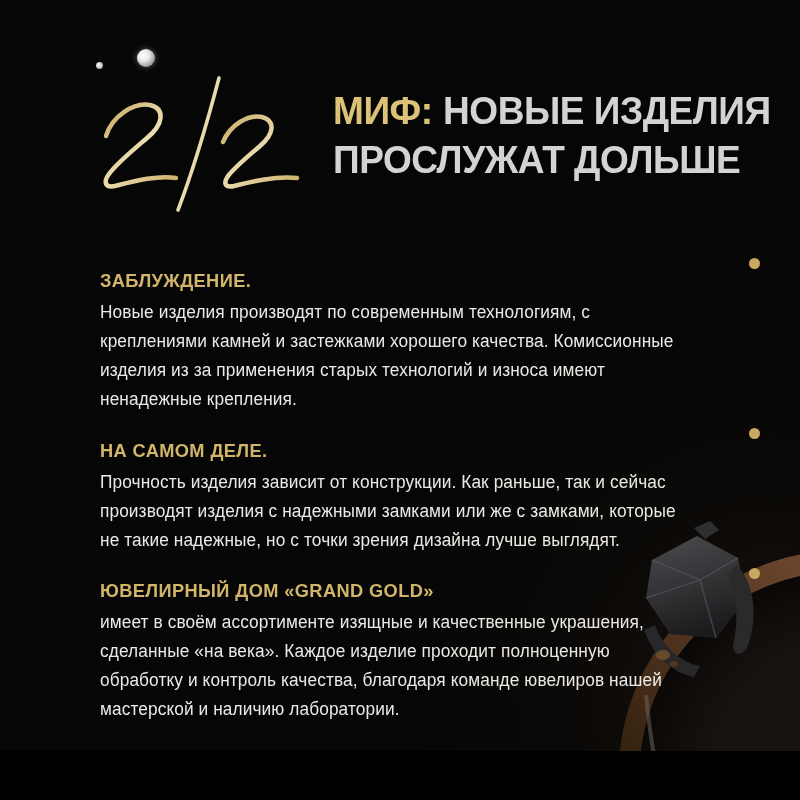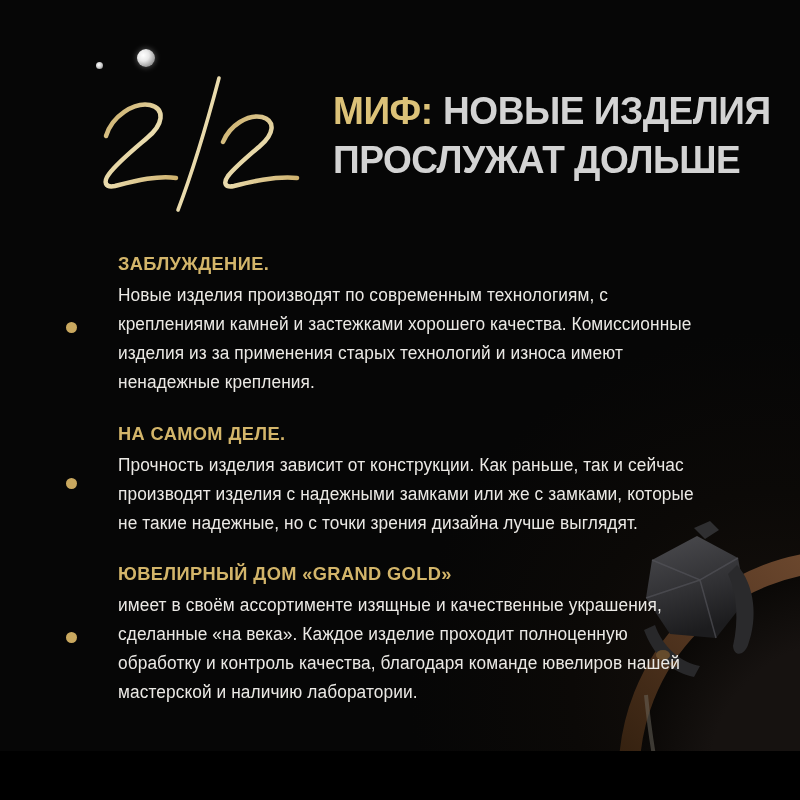--- a/index.html
+++ b/index.html
@@ -65,22 +65,23 @@
     transform-origin: 0 0;
   }
   .title .gold { color: #dcc278; margin-right: 11px; }
 
   
   .section {
     position: absolute;
     left: 60px;
     z-index: 2;
     display: flex;
-    align-items: center;
+    align-items: flex-end;
     width: 700px;
+    flex-direction: column;
   }
   .dot {
     flex: none;
     width: 11px; height: 11px;
     margin: 6px 0 0 6px;
     border-radius: 50%;
     background: #c9a85f;
   }
   .stext {
     margin-left: 41px;

